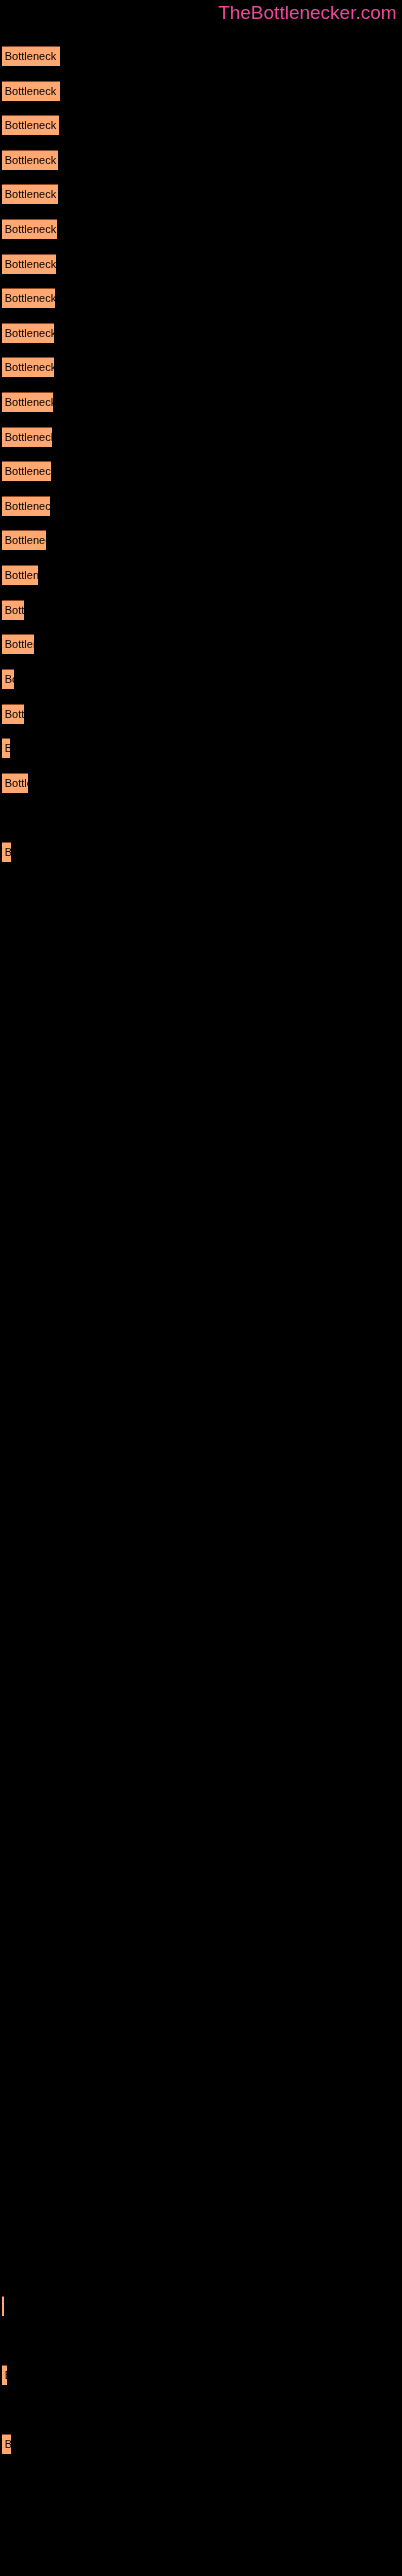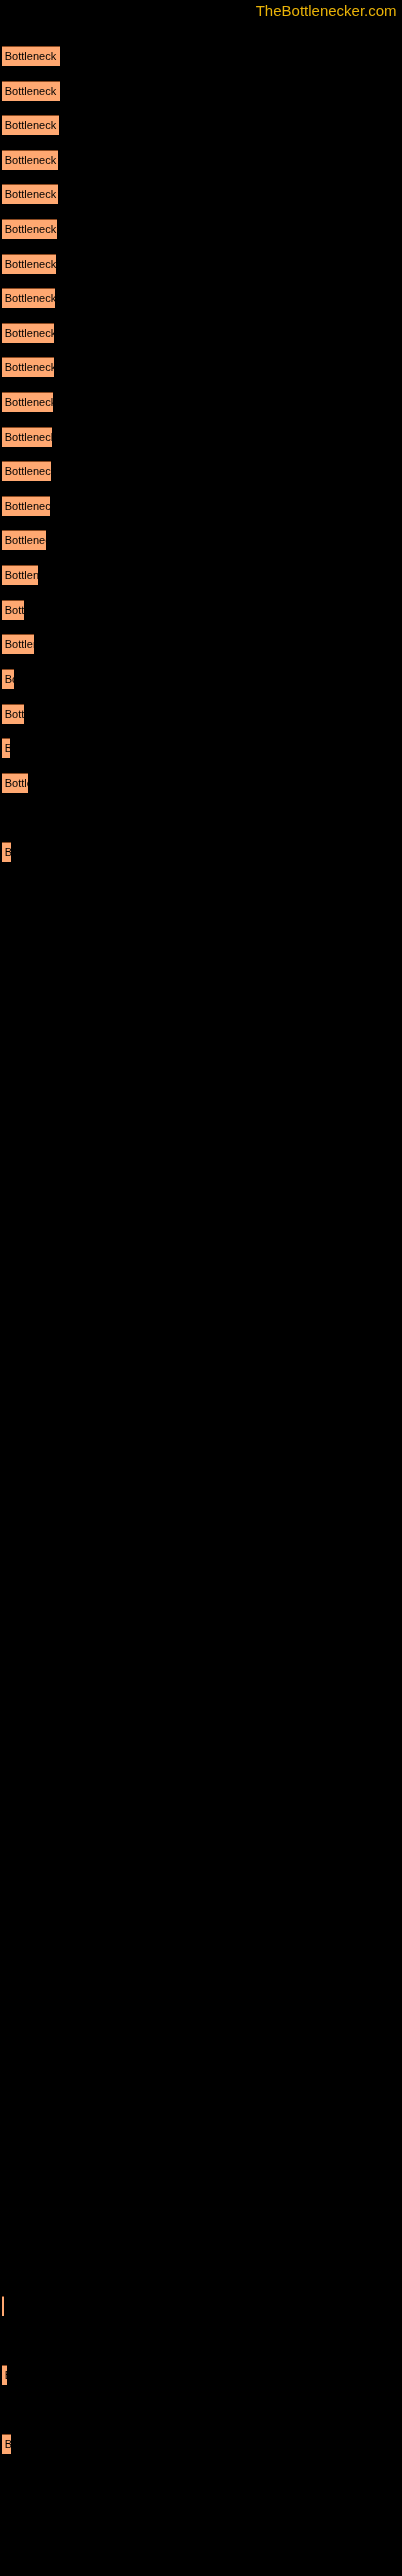--- a/index.html
+++ b/index.html
@@ -7,22 +7,22 @@
     width:403px;height:2576px;
     background:#000;
     font-family:"Liberation Sans", sans-serif;
     overflow:hidden;
     position:relative;
   }
   #chart-root{position:absolute;inset:0;}
   #watermark{
     position:absolute;
     top:1.6px; right:6.4px;
-    font-size:15px;
-    color:#eab308;
+    font-size:19px;
+    color:#ec4899;
     letter-spacing:0px;
     white-space:nowrap;
     font-family:"Liberation Sans", sans-serif;
   }
   .bar-row{
     position:absolute;
     left:0;
     height:21px;
   }
   .bar{

